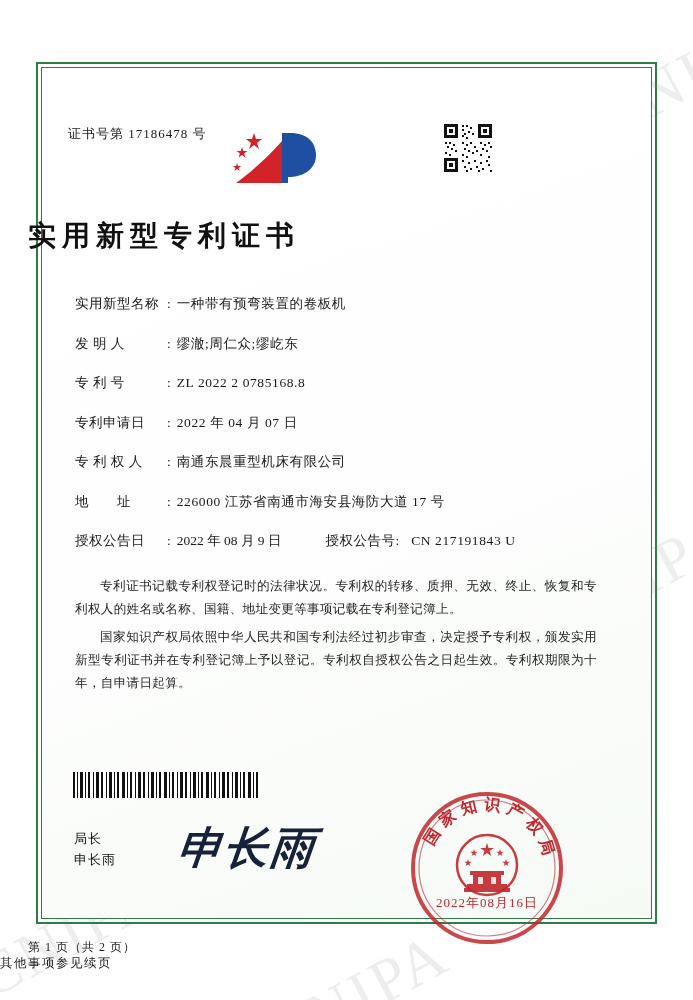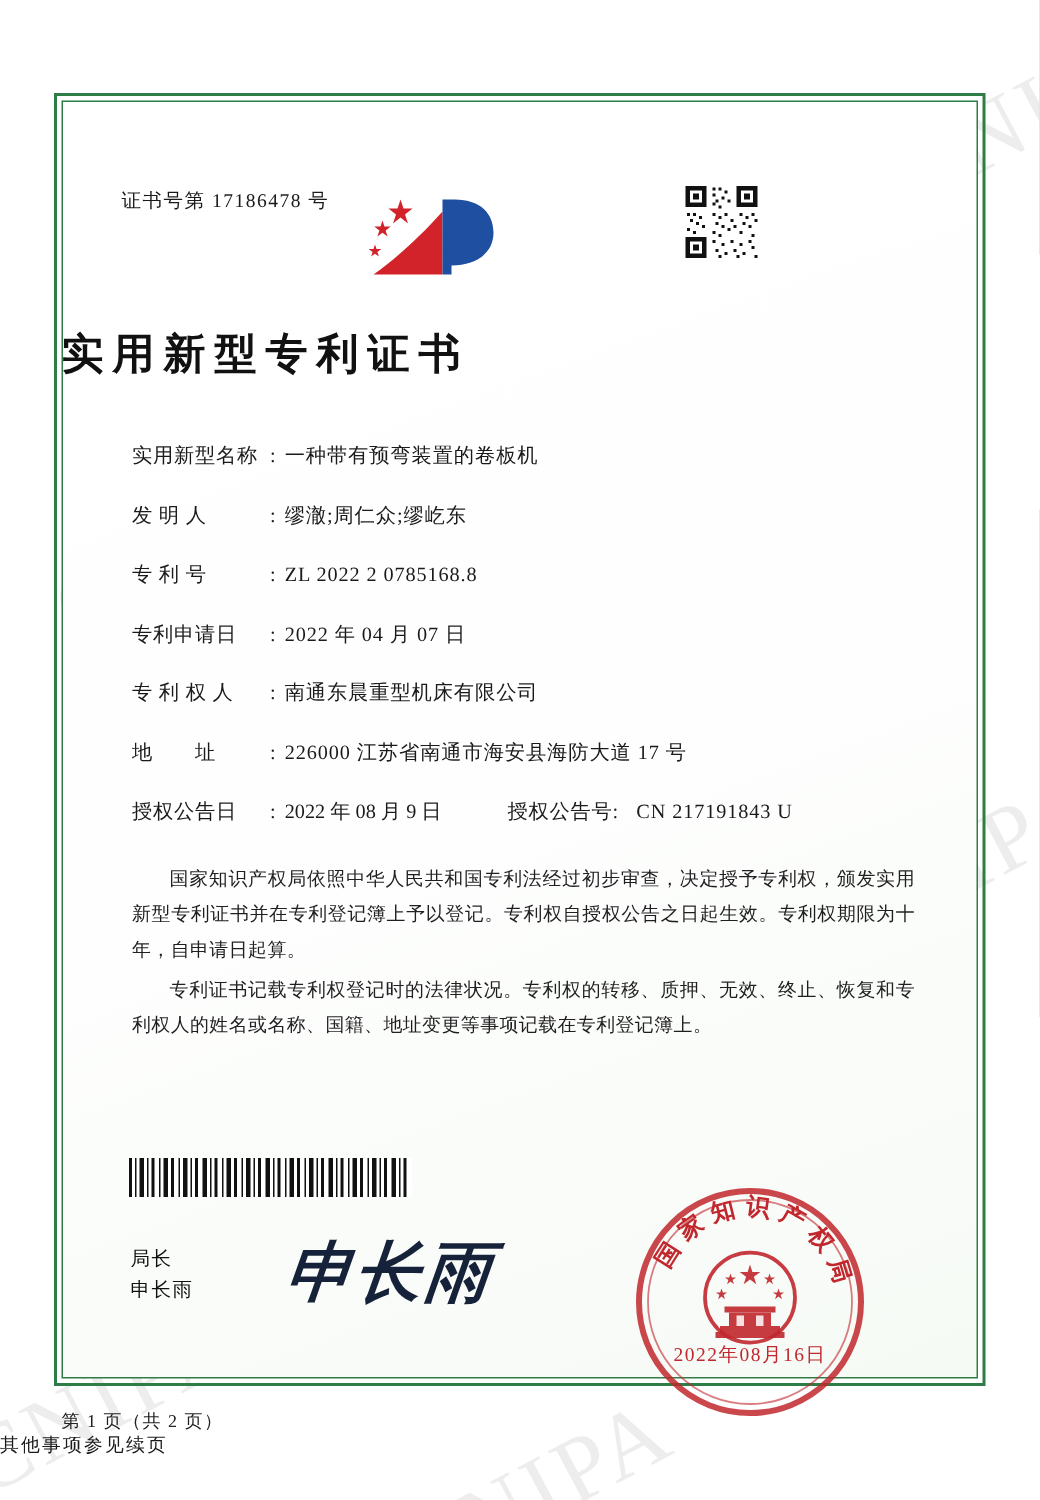--- a/index.html
+++ b/index.html
@@ -62,21 +62,21 @@
     left: 41px;
     top: 67px;
     width: 611px;
     height: 852px;
     border: 1px solid #2e7d46;
     box-sizing: border-box;
     background: linear-gradient(160deg, #ffffff 0%, #fdfefd 55%, #f6faf5 100%);
   }
   .content {
     position: absolute;
-    left: 41px;
+    left: 28px;
     top: 67px;
     width: 494px;
     height: 852px;
   }
   .cert-no {
     position: absolute;
     left: 40px;
     top: 58px;
     font-size: 13px;
     color: #1a1a1a;
@@ -409,22 +409,22 @@
         <span class="seg2">
           <span class="f-label2">授权公告号</span>
           <span class="f-colon">:</span>
           <span class="f-value2">CN 217191843 U</span>
         </span>
       </div>
 
     </div>
 
     <div class="paragraphs">
+      <p>专利证书记载专利权登记时的法律状况。专利权的转移、质押、无效、终止、恢复和专利权人的姓名或名称、国籍、地址变更等事项记载在专利登记簿上。</p>
       <p>国家知识产权局依照中华人民共和国专利法经过初步审查，决定授予专利权，颁发实用新型专利证书并在专利登记簿上予以登记。专利权自授权公告之日起生效。专利权期限为十年，自申请日起算。</p>
-      <p>专利证书记载专利权登记时的法律状况。专利权的转移、质押、无效、终止、恢复和专利权人的姓名或名称、国籍、地址变更等事项记载在专利登记簿上。</p>
     </div>
 
     <div class="barcode">
       <svg width="190" height="26" viewBox="0 0 190 26">
         <rect width="190" height="26" fill="#ffffff"></rect>
         <g fill="#111">
           <rect x="1" y="0" width="2" height="26"></rect>
             <rect x="5" y="0" width="1" height="26"></rect>
           <rect x="8" y="0" width="3" height="26"></rect>
             <rect x="13" y="0" width="1" height="26"></rect>

